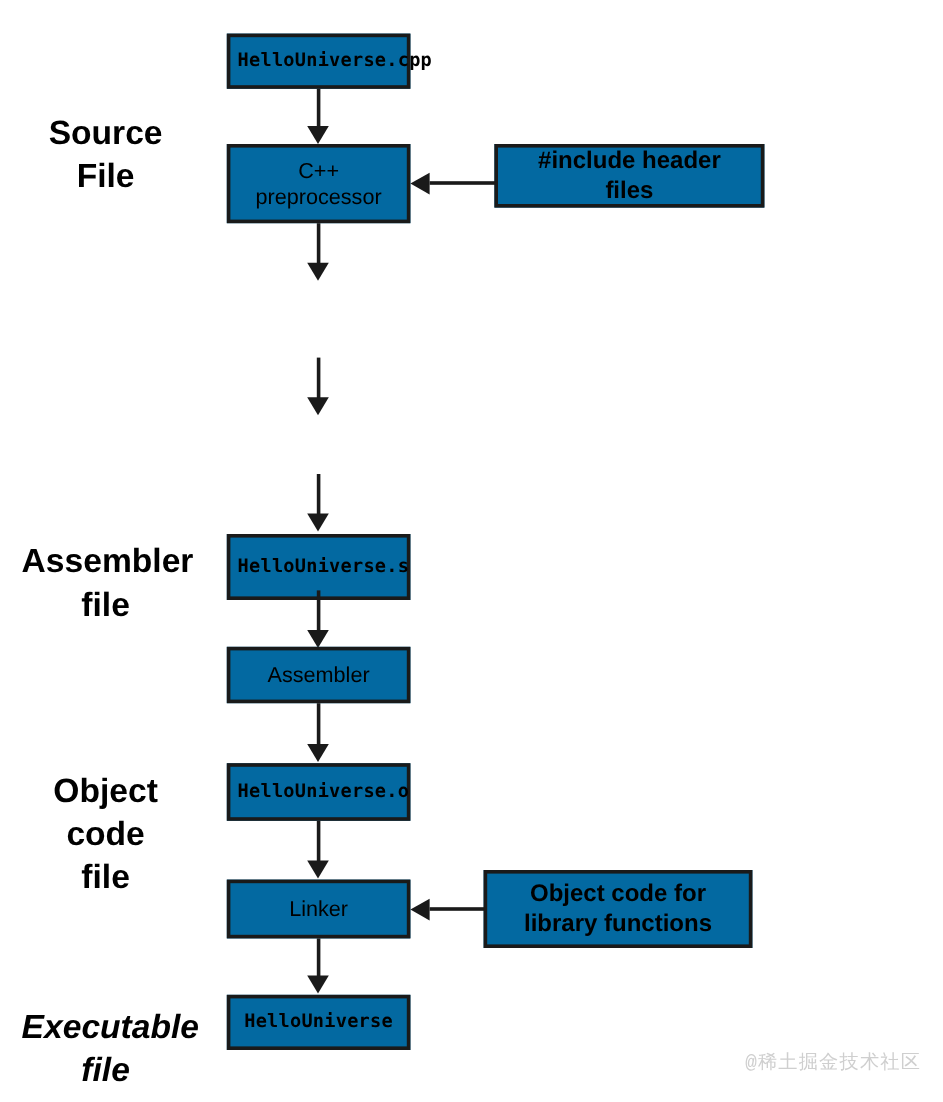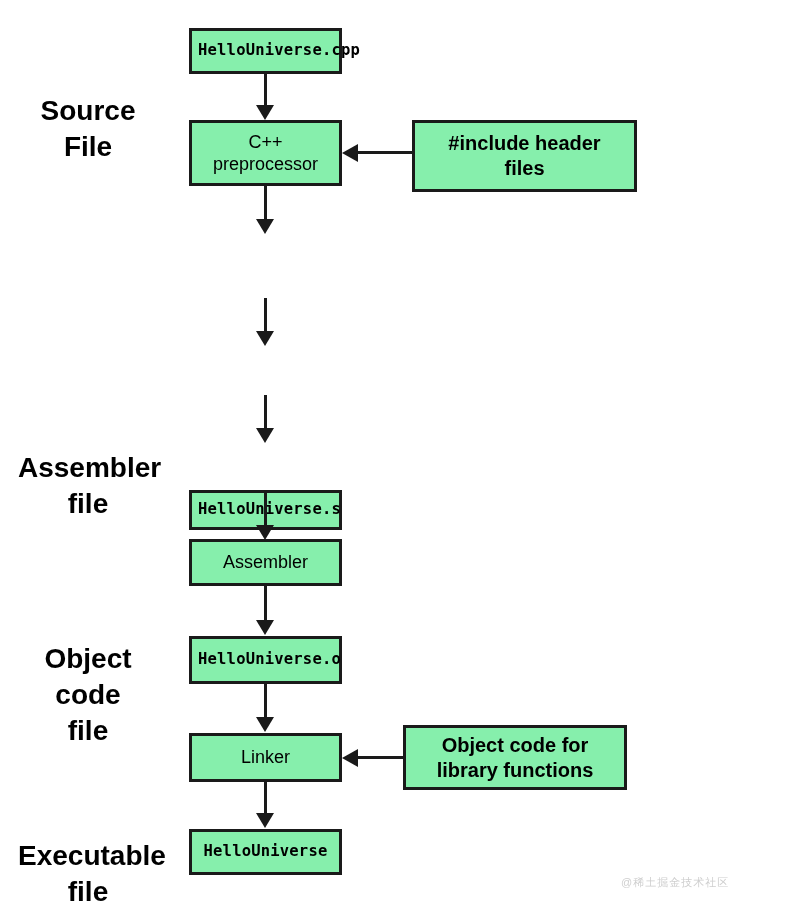--- a/index.html
+++ b/index.html
@@ -16,21 +16,21 @@
     width: 786px;
     height: 918px;
     background: #ffffff;
     overflow: hidden;
   }
   
   .node {
     position: absolute;
     box-sizing: border-box;
     border: 3px solid #1a1a1a;
-    background: #86efac;
+    background: #0369a1;
     display: flex;
     align-items: center;
     justify-content: center;
     text-align: center;
     line-height: 1.25;
     color: #000000;
   }
   .node .txt {
     display: block;
     width: 100%;
@@ -87,75 +87,75 @@
     position: absolute;
     width: 0;
     height: 0;
     border-top: 9px solid transparent;
     border-bottom: 9px solid transparent;
     border-right: 16px solid #1a1a1a;
   }
   
   .watermark {
     position: absolute;
-    font-family: Liberation Sans, sans-serif;
-    font-size: 11px;
+    font-family: Liberation Mono, monospace;
+    font-size: 16px;
     color: #cfcfcf;
     letter-spacing: 1px;
     white-space: nowrap;
   }
 </style>
 </head>
 <body>
 
 <div id="canvas">
 
   <div class="stage-label" style="left:18px; top:93px; width:140px;">Source File</div>
 
   <div class="stage-label" style="left:18px; top:450px; width:140px;">Assembler
 file</div>
 
   <div class="stage-label" style="left:18px; top:641px; width:140px;">Object code
 file</div>
 
-  <div class="stage-label" style="left:18px; top:838px; width:140px;">Executable
+  <div class="stage-label" style="left:18px; top:838px; width:140px;font-style:italic;">Executable
 file</div>
 
   <div class="node mono" style="left:189px; top:28px; width:153px; height:46px;">
     <span class="txt">HelloUniverse.cpp</span>
   </div>
 
   <div class="vline" style="left:264px; top:74px; height:33px;"></div>
   <div class="arrow-down" style="left:256px; top:105px;"></div>
 
   <div class="node plain" style="left:189px; top:120px; width:153px; height:66px; white-space:pre-line;">
     <span class="txt">C++
 preprocessor</span>
   </div>
 
-  <div class="node bold" style="left:412px; top:120px; width:225px; height:72px; white-space:pre-line;">
+  <div class="node bold" style="left:412px; top:120px; width:225px; height:53px; white-space:pre-line;">
     <span class="txt">#include header
 files</span>
   </div>
 
   <div class="hline" style="left:358px; top:151px; width:55px;"></div>
   <div class="arrow-left" style="left:342px; top:144px;"></div>
 
   <div class="vline" style="left:264px; top:186px; height:35px;"></div>
   <div class="arrow-down" style="left:256px; top:219px;"></div>
 
 
   <div class="vline" style="left:264px; top:298px; height:35px;"></div>
   <div class="arrow-down" style="left:256px; top:331px;"></div>
 
 
   <div class="vline" style="left:264px; top:395px; height:35px;"></div>
   <div class="arrow-down" style="left:256px; top:428px;"></div>
 
-  <div class="node mono" style="left:189px; top:445px; width:153px; height:40px;margin-top:45px;">
+  <div class="node mono" style="left:189px; top:445px; width:153px; height:55px;">
     <span class="txt">HelloUniverse.s</span>
   </div>
 
   <div class="vline" style="left:264px; top:492px; height:35px;"></div>
   <div class="arrow-down" style="left:256px; top:525px;"></div>
 
   <div class="node plain" style="left:189px; top:539px; width:153px; height:47px;">
     <span class="txt">Assembler</span>
   </div>
 

